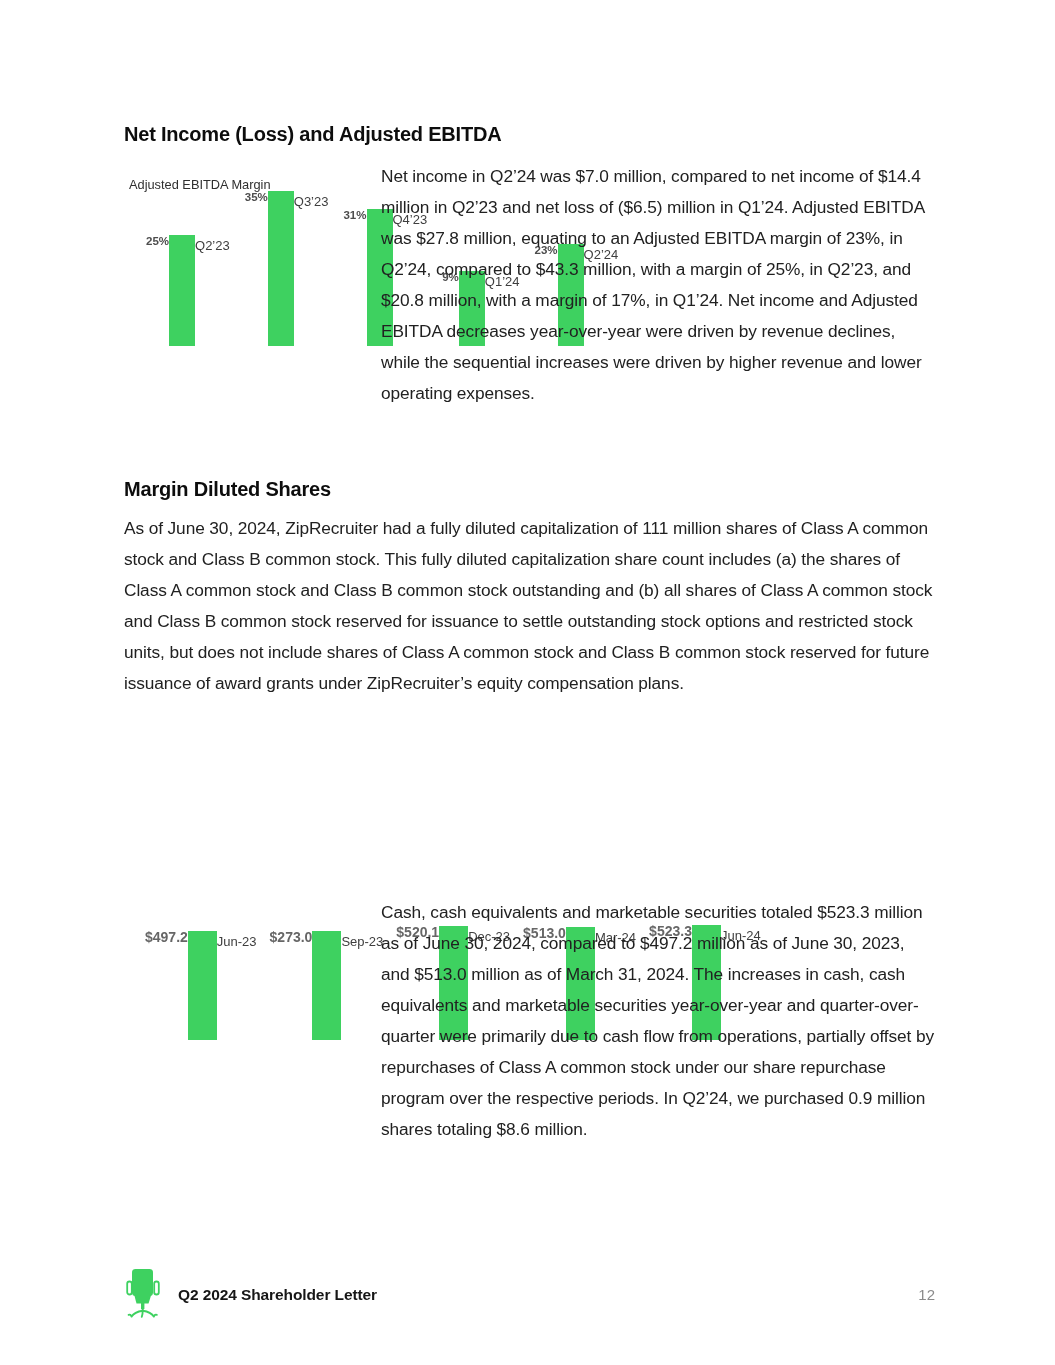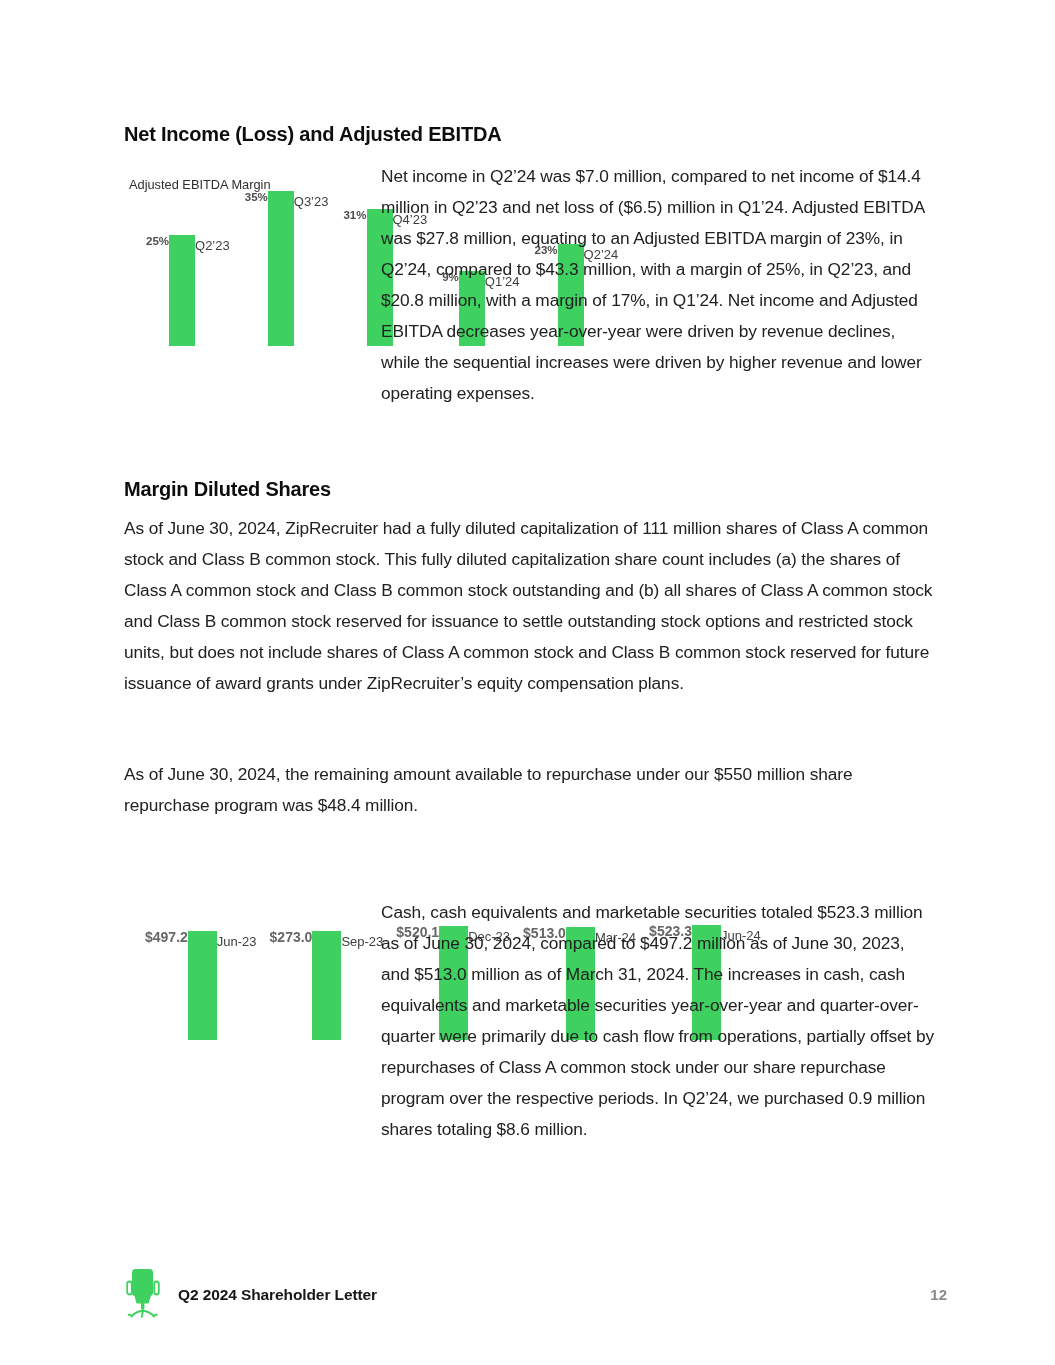--- a/index.html
+++ b/index.html
@@ -38,22 +38,22 @@
   .chart2-bars{left:145px;top:925px;gap:13px;}
   .chart2-bars .bar{width:29px;}
   .chart2-bars .bar-value{color:#666666;font-weight:700;font-size:14px;}
   .footer{
     position:absolute;left:126px;top:1270px;width:700px;height:50px;
     display:flex;align-items:center;
   }
   .footer-logo{margin-right:18px;flex:0 0 auto;}
   .footer-title{font-size:15.5px;font-weight:700;color:#161616;letter-spacing:-0.1px;}
   .page-number{
-    position:absolute;right:108px;top:1286px;
-    font-size:15px;font-weight:700;color:#8b8b8b;
+    position:absolute;right:120px;top:1286px;
+    font-size:15px;font-weight:400;color:#8b8b8b;
   }
 </style>
 </head>
 <body>
 
 <div class="page">
 
   <h2 class="section-heading" style="left:124px;top:123px;">Net Income (Loss) and Adjusted EBITDA</h2>
 
   <div class="chart-title" style="left:129px;top:177px;">Adjusted EBITDA Margin</div>
@@ -85,21 +85,20 @@
         <div class="bar-xlabel">Q2’24</div>
       </div>
     </div>
 
   <div class="body-text" style="left:381px;top:161px;width:554px;">Net income in Q2’24 was $7.0 million, compared to net income of $14.4 million in Q2’23 and net loss of ($6.5) million in Q1’24. Adjusted EBITDA was $27.8 million, equating to an Adjusted EBITDA margin of 23%, in Q2’24, compared to $43.3 million, with a margin of 25%, in Q2’23, and $20.8 million, with a margin of 17%, in Q1’24. Net income and Adjusted EBITDA decreases year-over-year were driven by revenue declines, while the sequential increases were driven by higher revenue and lower operating expenses.</div>
 
   <h2 class="section-heading" style="left:124px;top:478px;">Margin Diluted Shares</h2>
 
   <div class="body-text" style="left:124px;top:513px;width:814px;">As of June 30, 2024, ZipRecruiter had a fully diluted capitalization of 111 million shares of Class A common stock and Class B common stock. This fully diluted capitalization share count includes (a) the shares of Class A common stock and Class B common stock outstanding and (b) all shares of Class A common stock and Class B common stock reserved for issuance to settle outstanding stock options and restricted stock units, but does not include shares of Class A common stock and Class B common stock reserved for future issuance of award grants under ZipRecruiter’s equity compensation plans.</div>
 
-  <div class="body-text" style="left:124px;top:759px;width:814px;">As of June 30, 2024, the remaining amount available to repurchase under our $550 million share repurchase program was $48.4 million.</div>
 
 
   <div class="bars chart2-bars">
       <div class="bar-cell">
         <div class="bar-value">$497.2</div>
         <div class="bar" style="height: 109.3px; background: rgb(62, 209, 96);"></div>
         <div class="bar-xlabel">Jun-23</div>
       </div>
       <div class="bar-cell">
         <div class="bar-value">$273.0</div>

